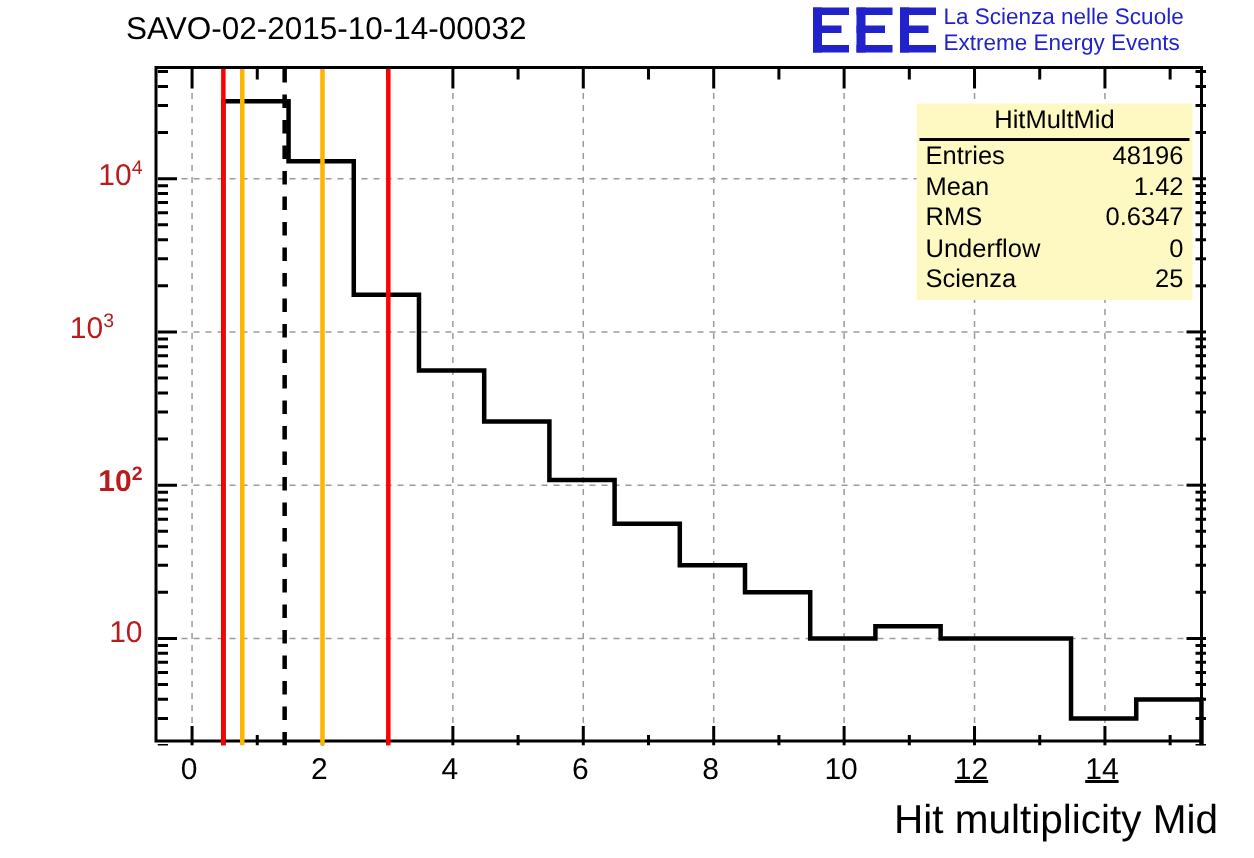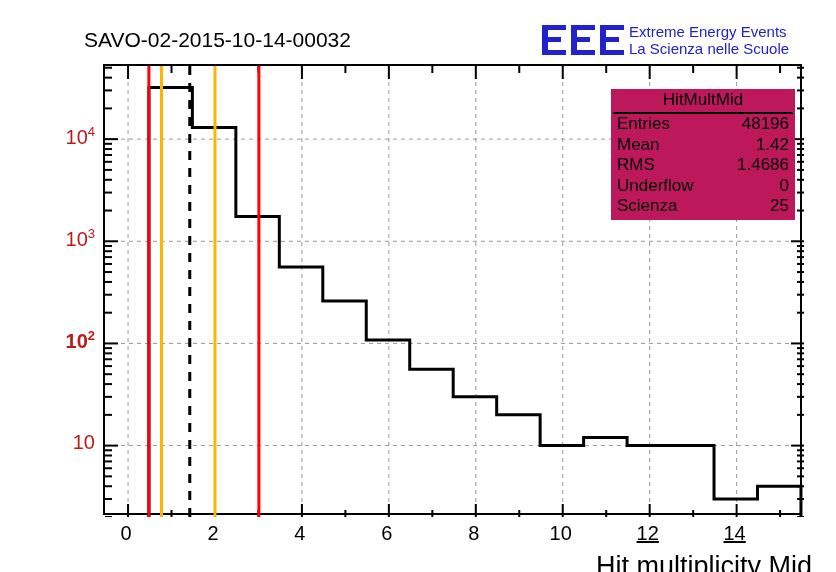--- a/index.html
+++ b/index.html
@@ -2,21 +2,21 @@
 <html><head>
 <meta charset="utf-8">
 <title>HitMultMid</title>
 <style>
   html,body{margin:0;padding:0;}
   body{
     width:836px;height:572px;background:#ffffff;
     font-family:"Liberation Sans", sans-serif;
     overflow:hidden;position:relative;
   }
-  #root{position:absolute;left:0;top:0;width:836px;height:500px;margin-top:20px;}
+  #root{position:absolute;left:0;top:0;width:836px;height:500px;}
 
   
   .title{
     position:absolute;left:84px;top:8px;
     font-size:21px;color:#000;white-space:nowrap;
     letter-spacing:0px;
   }
 
   
   .logo{position:absolute;left:541px;top:2px;width:292px;height:38px;}
@@ -49,21 +49,21 @@
     white-space:nowrap;
   }
   .xtitle{
     position:absolute;right:24px;top:531px;
     font-size:27px;color:#000;white-space:nowrap;
   }
 
   
   .stats{
     position:absolute;left:611px;top:69px;width:184px;height:131px;
-    background:#be185d;
+    background:#fef9c3;
     font-size:17px;color:#000;
     box-sizing:border-box;
   }
   .stats-title{
     text-align:center;padding:1px 0 2px 0;
     border-bottom:2px solid #000;
     margin:0 2px;
     font-size:17px;
   }
   .stats-row{
@@ -90,22 +90,22 @@
         <rect x="30" y="2" width="6" height="30"></rect>
         <rect x="30" y="14" width="19" height="5"></rect>
         <rect x="30" y="27" width="24" height="5"></rect>
         <rect x="59" y="2" width="24" height="5"></rect>
         <rect x="59" y="2" width="6" height="30"></rect>
         <rect x="59" y="14" width="19" height="5"></rect>
         <rect x="59" y="27" width="24" height="5"></rect>
       </g>
     </svg>
     <div class="logo-text">
+      <div>La Scienza nelle Scuole</div>
       <div>Extreme Energy Events</div>
-      <div>La Scienza nelle Scuole</div>
     </div>
   </div>
 
   <div class="frame">
     <svg class="plot-svg" id="plot" width="699" height="451" viewBox="0 0 699 451">
         <g>
           <line x1="0" y1="379.59855607046165" x2="699" y2="379.59855607046165" stroke="#9a9a9a" stroke-width="1" stroke-dasharray="4,4"></line>
           <line x1="0" y1="277.44618402787944" x2="699" y2="277.44618402787944" stroke="#9a9a9a" stroke-width="1" stroke-dasharray="4,4"></line>
           <line x1="0" y1="175.29381198529717" x2="699" y2="175.29381198529717" stroke="#9a9a9a" stroke-width="1" stroke-dasharray="4,4"></line>
           <line x1="0" y1="73.1414399427149" x2="699" y2="73.1414399427149" stroke="#9a9a9a" stroke-width="1" stroke-dasharray="4,4"></line>
@@ -237,21 +237,21 @@
         <line x1="56.51119402985074" y1="0" x2="56.51119402985074" y2="451" stroke="#ffb400" stroke-width="3"></line>
         <line x1="84.76679104477611" y1="0" x2="84.76679104477611" y2="451" stroke="#000000" stroke-width="3" stroke-dasharray="9,8"></line>
         <line x1="109.9794776119403" y1="0" x2="109.9794776119403" y2="451" stroke="#ffb400" stroke-width="3"></line>
         <line x1="153.88432835820893" y1="0" x2="153.88432835820893" y2="451" stroke="#ff0000" stroke-width="3"></line>
       </svg>
   </div>
 
   <div id="ylabels">
       <div class="ylab" style="right: 741px; top: 410.599px;">10</div>
       <div class="ylab" style="right: 741px; top: 308.446px; font-weight: bold;">10<sup>2</sup></div>
-      <div class="ylab" style="right: 741px; top: 206.294px;">10<sup>3</sup></div>
+      <div class="ylab" style="right: 760px; top: 206.294px;">10<sup>3</sup></div>
       <div class="ylab" style="right: 741px; top: 104.141px;">10<sup>4</sup></div>
     </div>
 
   <div id="xlabels">
       <div class="xlab" style="left: 101.039px; width: 50px; top: 502px;">0</div>
       <div class="xlab" style="left: 187.979px; width: 50px; top: 502px;">2</div>
       <div class="xlab" style="left: 274.92px; width: 50px; top: 502px;">4</div>
       <div class="xlab" style="left: 361.86px; width: 50px; top: 502px;">6</div>
       <div class="xlab" style="left: 448.8px; width: 50px; top: 502px;">8</div>
       <div class="xlab" style="left: 535.741px; width: 50px; top: 502px;">10</div>
@@ -267,21 +267,21 @@
         <div class="stats-row">
           <span>Entries</span>
           <span>48196</span>
         </div>
         <div class="stats-row">
           <span>Mean</span>
           <span>1.42</span>
         </div>
         <div class="stats-row">
           <span>RMS</span>
-          <span>1.4686</span>
+          <span>0.6347</span>
         </div>
         <div class="stats-row">
           <span>Underflow</span>
           <span>0</span>
         </div>
         <div class="stats-row">
           <span>Scienza</span>
           <span>25</span>
         </div>
       </div>

